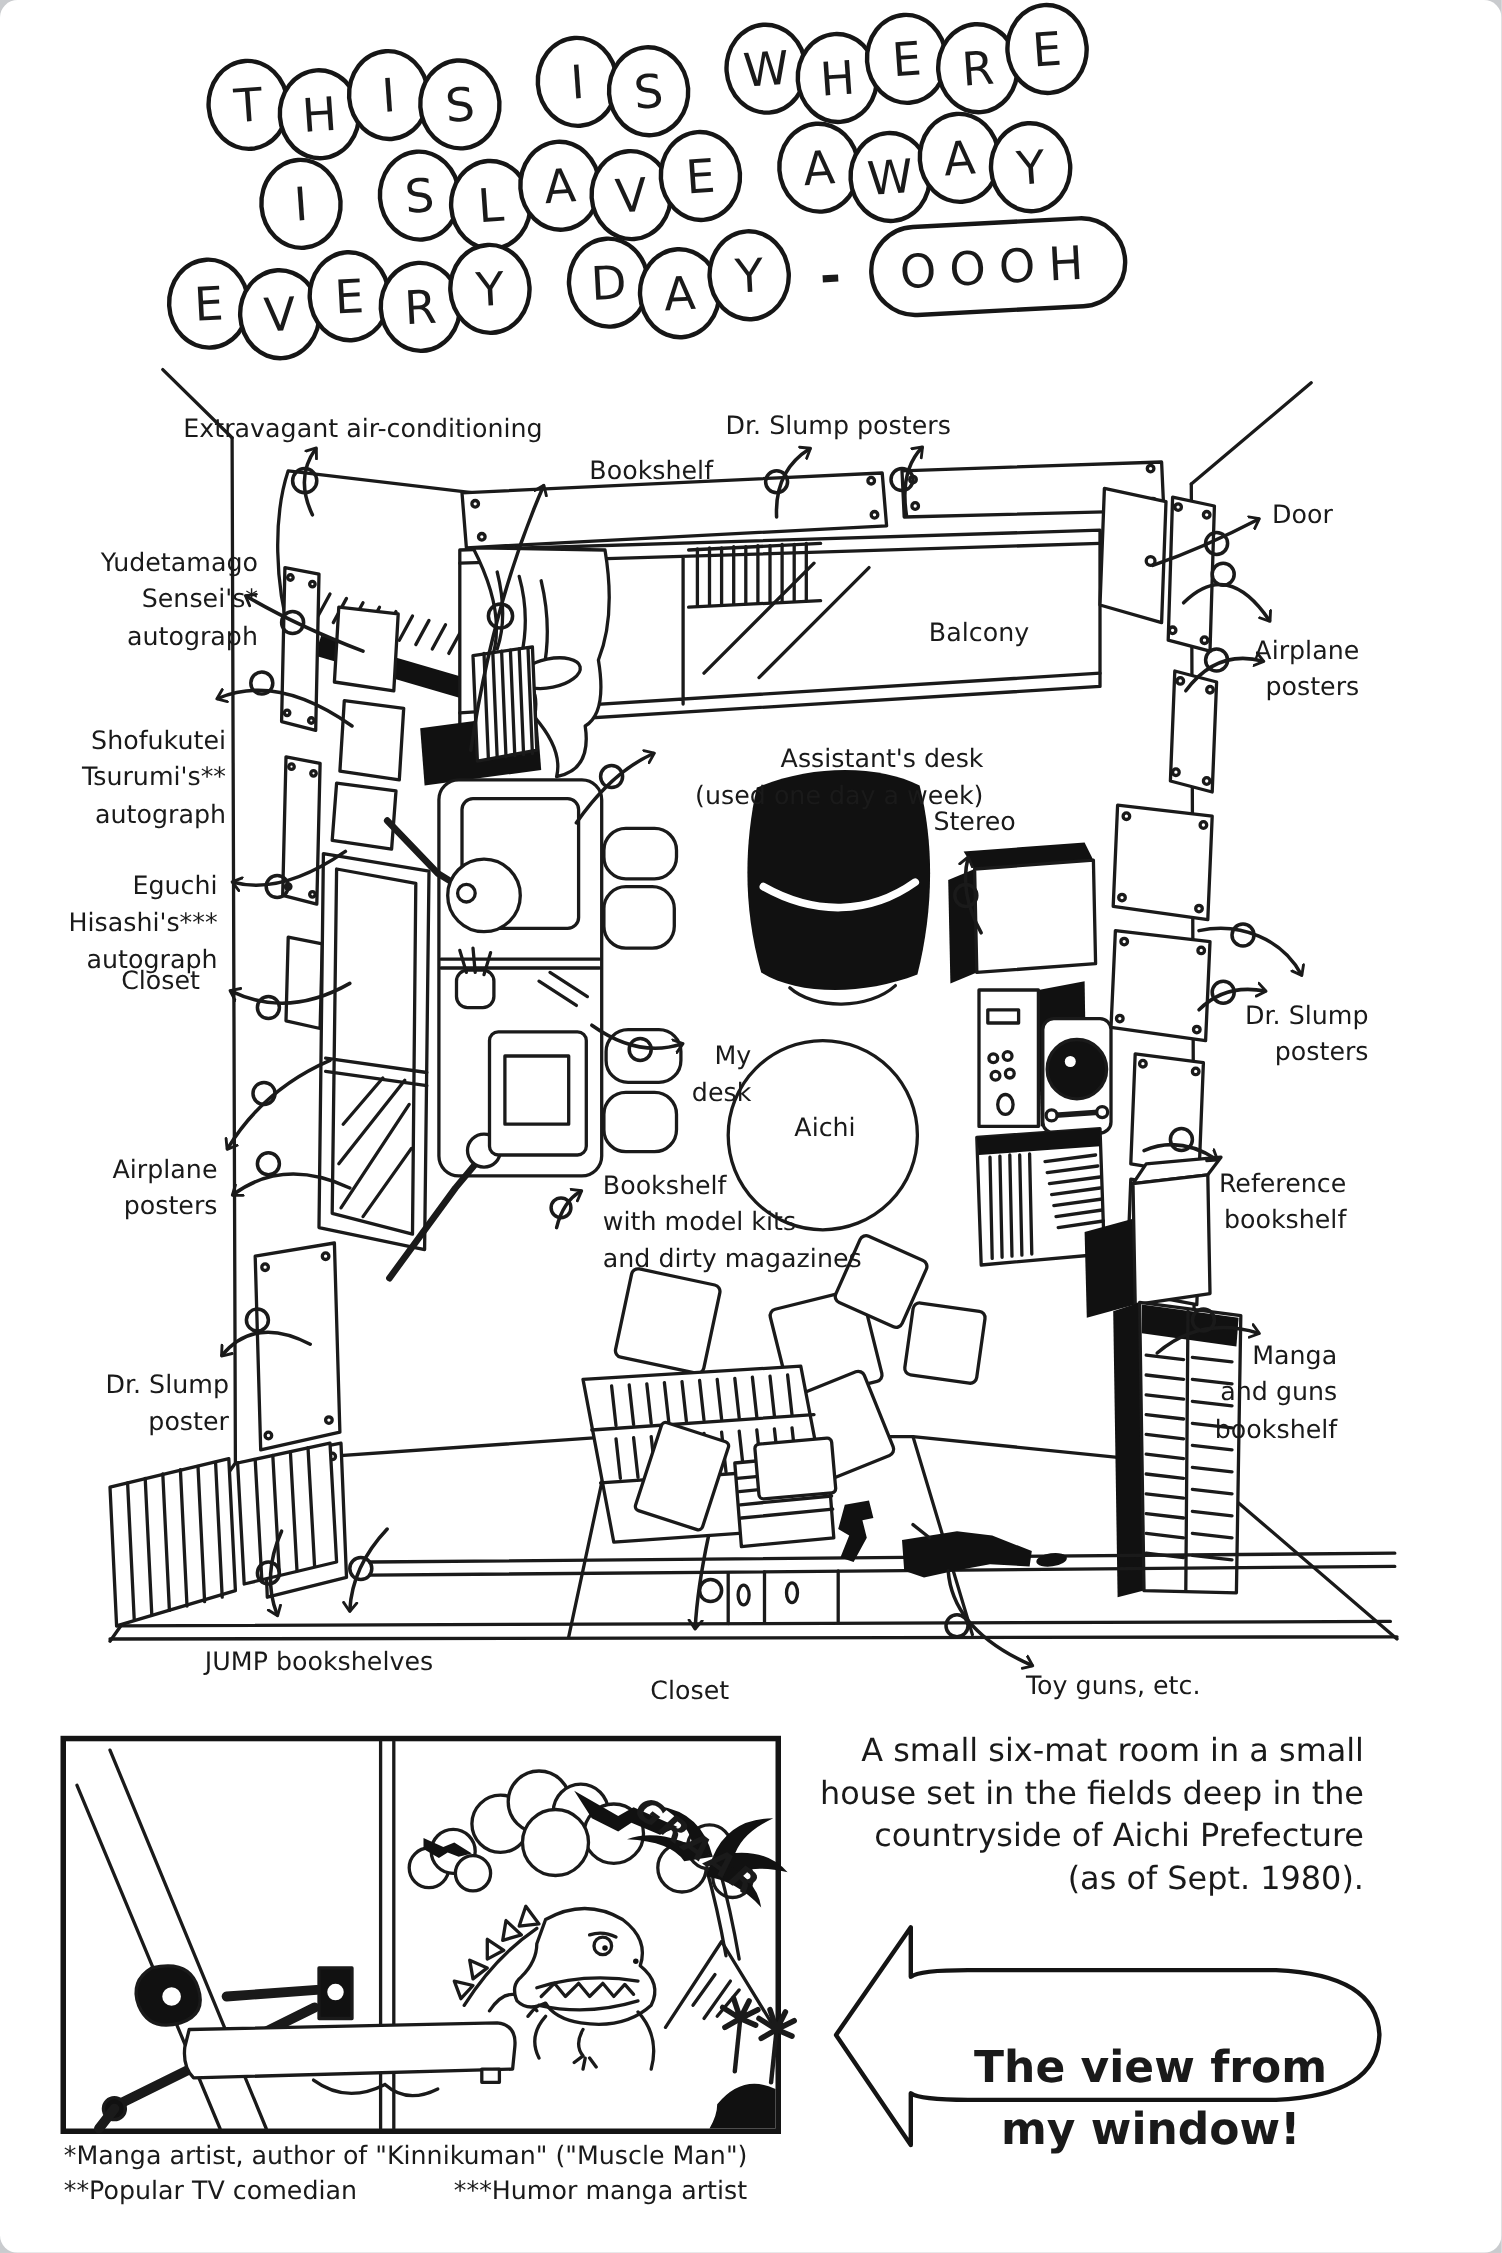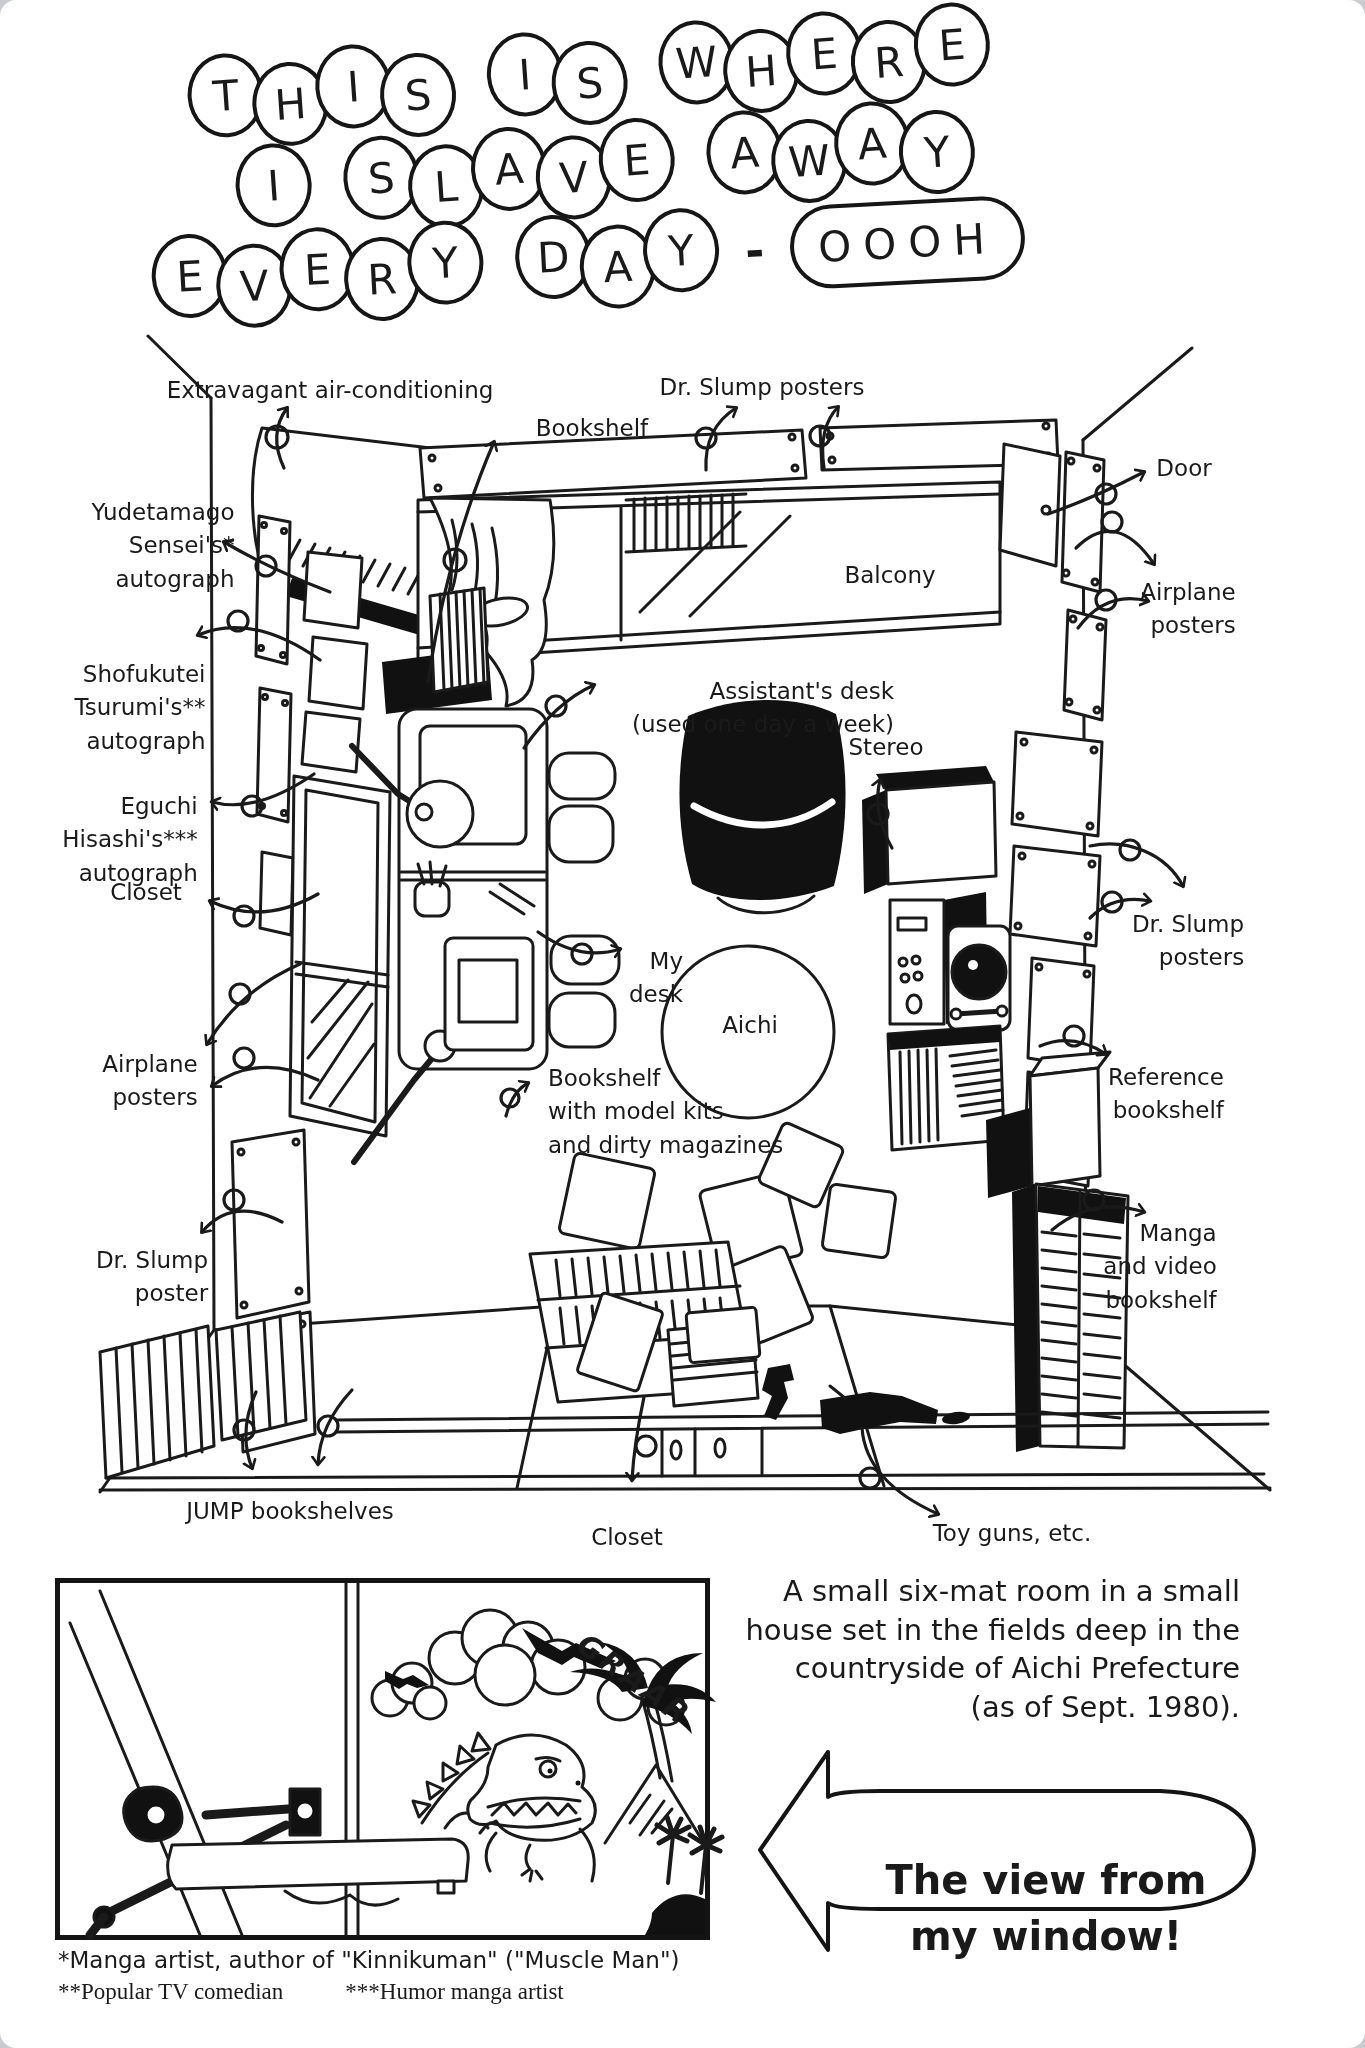--- a/index.html
+++ b/index.html
@@ -34,21 +34,21 @@
   
   .panel{position:absolute;left:55px;top:1578px;width:645px;height:352px;border:5px solid #141414;
          background:#fff;}
   .caption{position:absolute;right:125px;top:1572px;text-align:right;font-size:29px;line-height:1.33;
            white-space:pre-line;}
   .callout-text{position:absolute;transform:translate(-50%,-50%);font-size:40px;font-weight:bold;
                 white-space:nowrap;margin-top:40px;}
   .sfx{position:absolute;left:568px;top:1662px;transform:rotate(36deg);font-size:30px;
        font-weight:bold;font-style:italic;letter-spacing:3px;}
   .footnotes{position:absolute;left:58px;top:1944px;font-size:23px;line-height:1.4;}
-  .foot-row{display:flex;gap:62px;font-family:Liberation Serif, serif;}
+  .foot-row{display:flex;gap:88px;}
 </style>
 </head>
 <body>
 
 <div class="page">
 
   <div id="title-root">
       <div class="t-line l0">
         <div class="t-word">
           <span class="bubble">T</span>
@@ -382,21 +382,21 @@
   <div class="lbl la" style="left:548px;top:1062px">Bookshelf
 with model kits
 and dirty magazines</div>
   <div class="lbl" style="left:1188px;top:609px">Airplane
 posters</div>
   <div class="lbl" style="left:1188px;top:941px">Dr. Slump
 posters</div>
   <div class="lbl" style="left:1166px;top:1094px">Reference
 bookshelf</div>
   <div class="lbl" style="left:1160px;top:1267px">Manga
-and video
+and guns
 bookshelf</div>
   <div class="lbl nw" style="left:290px;top:1512px">JUMP bookshelves</div>
   <div class="lbl nw" style="left:627px;top:1538px">Closet</div>
   <div class="lbl nw" style="left:1012px;top:1534px">Toy guns, etc.</div>
 
   <div class="panel">
     <svg width="645" height="352" viewBox="0 0 645 352">
       <g stroke="#1a1a1a" fill="none" stroke-width="3" stroke-linecap="round" stroke-linejoin="round">
 
         <path d="M10,40 L140,352 M40,8 L182,352 M286,0 L286,352 M298,0 L298,352"></path>

